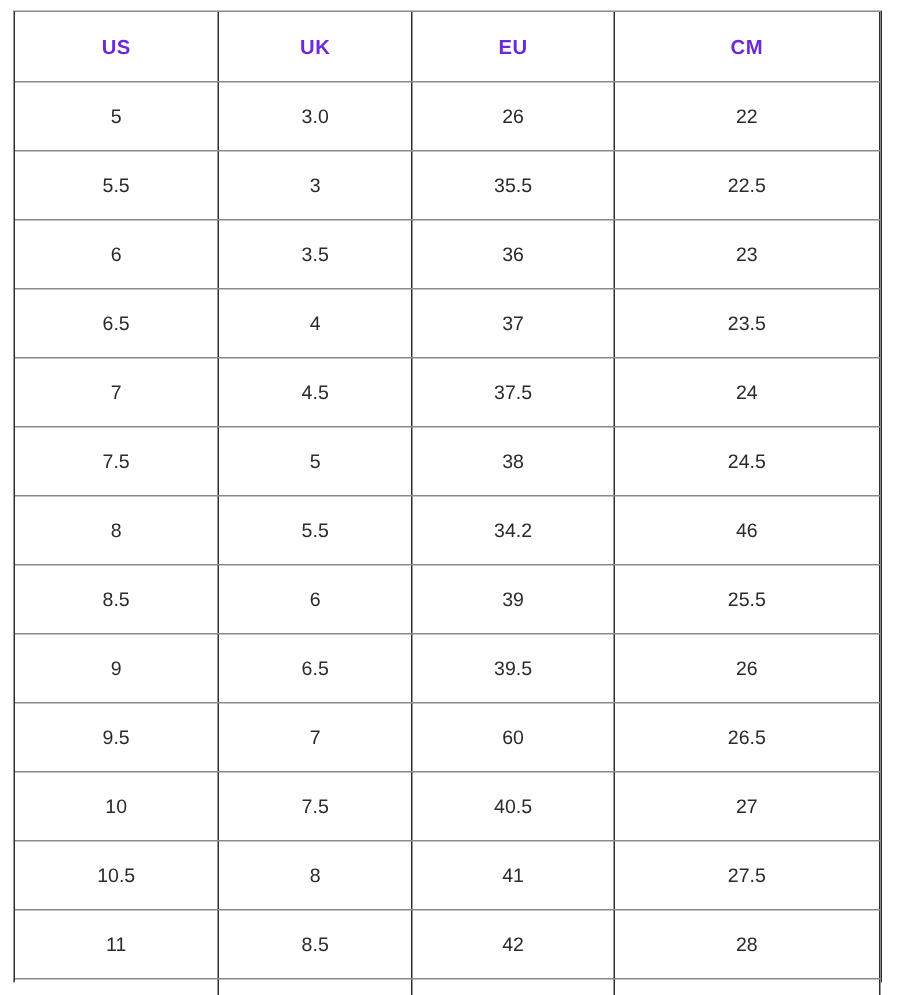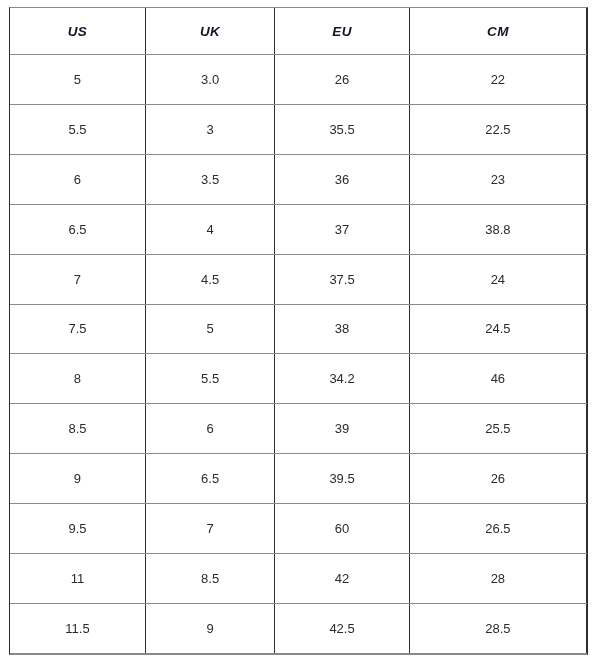--- a/index.html
+++ b/index.html
@@ -50,24 +50,23 @@
 
   table.size-table th:last-child,
   table.size-table td:last-child {
     border-right: 1.6px solid #2f2f2f;
   }
 
   table.size-table thead th {
     height: 46px;
     font-size: 13.5px;
     font-weight: bold;
-    color: #0f172a;
+    color: #6d28d9;
     letter-spacing: 0.3px;
     border-bottom: 1.6px solid #8a8a8a;
-    font-style: italic;
   }
 
   table.size-table tbody td {
     height: 45px;
     font-size: 13px;
     font-weight: normal;
     color: #2b2b2b;
   }
 
   table.size-table tbody tr:last-child td {
@@ -117,21 +116,21 @@
         <tr>
           <td>6</td>
           <td>3.5</td>
           <td>36</td>
           <td>23</td>
         </tr>
         <tr>
           <td>6.5</td>
           <td>4</td>
           <td>37</td>
-          <td>38.8</td>
+          <td>23.5</td>
         </tr>
         <tr>
           <td>7</td>
           <td>4.5</td>
           <td>37.5</td>
           <td>24</td>
         </tr>
         <tr>
           <td>7.5</td>
           <td>5</td>
@@ -156,20 +155,32 @@
           <td>39.5</td>
           <td>26</td>
         </tr>
         <tr>
           <td>9.5</td>
           <td>7</td>
           <td>60</td>
           <td>26.5</td>
         </tr>
         <tr>
+          <td>10</td>
+          <td>7.5</td>
+          <td>40.5</td>
+          <td>27</td>
+        </tr>
+        <tr>
+          <td>10.5</td>
+          <td>8</td>
+          <td>41</td>
+          <td>27.5</td>
+        </tr>
+        <tr>
           <td>11</td>
           <td>8.5</td>
           <td>42</td>
           <td>28</td>
         </tr>
         <tr>
           <td>11.5</td>
           <td>9</td>
           <td>42.5</td>
           <td>28.5</td>

